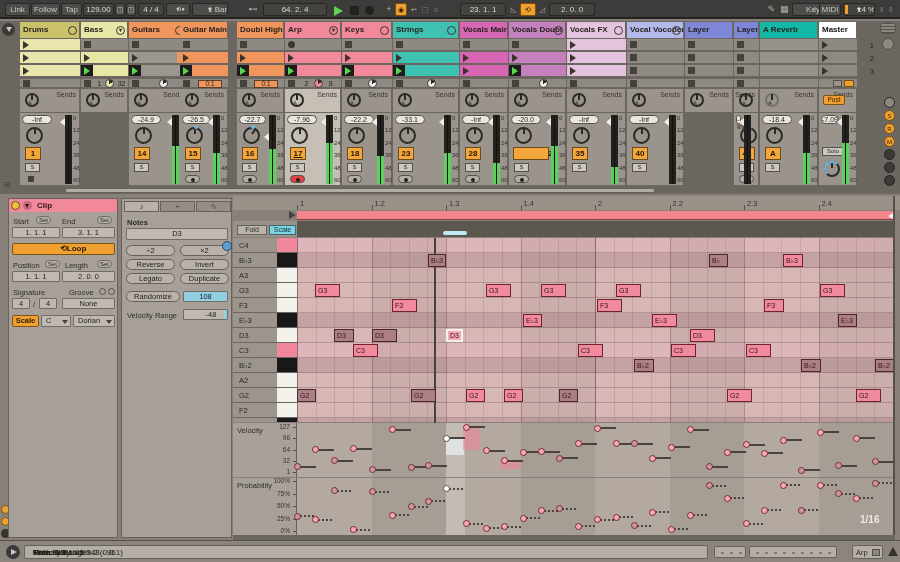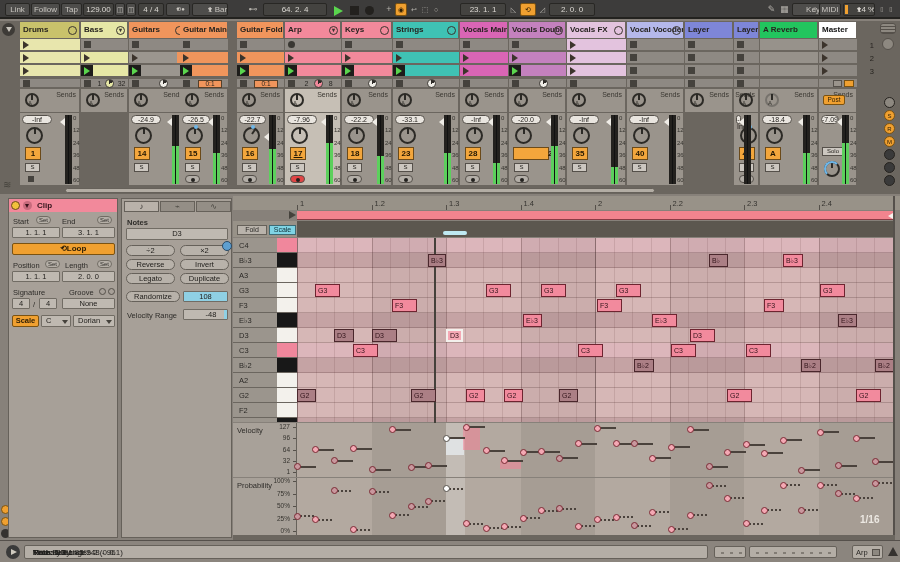--- a/index.html
+++ b/index.html
@@ -269,21 +269,21 @@
             <div class="ftri" style="left: 28px; top: 5.05px;"></div>
             <div class="dbscale" style="left: 41px; top: 2px;">0</div>
             <div class="dbscale" style="left: 41px; top: 14.4px;">12</div>
             <div class="dbscale" style="left: 41px; top: 26.8px;">24</div>
             <div class="dbscale" style="left: 41px; top: 39.2px;">36</div>
             <div class="dbscale" style="left: 41px; top: 51.6px;">48</div>
             <div class="dbscale" style="left: 41px; top: 64px;">60</div>
           </div>
         </div>
         <div style="left: 237px; top: 0px; width: 47px; height: 165px;">
-          <div class="thdr" style="left: 0px; width: 47px; background: rgb(240, 149, 92); border-right: 1px solid rgb(107, 102, 95); color: rgb(38, 35, 31);">Guitar Fold</div>
+          <div class="thdr" style="left: 0px; width: 47px; background: rgb(240, 149, 92); border-right: 1px solid rgb(107, 102, 95); color: rgb(38, 35, 31);">Doubl High</div>
           <div class="slot" style="left: 0px; top: 18px; width: 47px; height: 12px;">
             <div class="stopsq"></div>
           </div>
           <div class="slot" style="left: 0px; top: 31px; width: 47px; height: 12px; background: rgb(240, 149, 92);">
             <div class="parrow"></div>
           </div>
           <div class="slot" style="left: 0px; top: 44px; width: 47px; height: 12px; background: rgb(240, 149, 92);">
             <div class="playblk"></div>
             <div class="garrow"></div>
           </div>
@@ -689,21 +689,21 @@
               <div class="armdot"></div>
             </div>
             <div class="meter" style="left: 10px; top: 2px; height: 69px;">
               <div class="mfill" style="height: 0px;"></div>
               <div class="msplit"></div>
             </div>
             <div class="ftri" style="left: 5px; top: 5.05px;"></div>
           </div>
         </div>
         <div style="left: 760px; top: 0px; width: 58px; height: 165px;">
-          <div class="thdr" style="left: 0px; width: 58px; background: #22c55e; border-right: 1px solid rgb(107, 102, 95); color: rgb(38, 35, 31);">A Reverb</div>
+          <div class="thdr" style="left: 0px; width: 58px; background: #14b8a6; border-right: 1px solid rgb(107, 102, 95); color: rgb(38, 35, 31);">A Reverb</div>
           <div class="slot" style="left: 0px; top: 18px; width: 58px; height: 12px; background: rgb(151, 146, 139);"></div>
           <div class="slot" style="left: 0px; top: 31px; width: 58px; height: 12px; background: rgb(151, 146, 139);"></div>
           <div class="slot" style="left: 0px; top: 44px; width: 58px; height: 12px; background: rgb(151, 146, 139);"></div>
           <div style="left: 0px; top: 58px; width: 58px; height: 9px; background: rgb(142, 137, 131); border-bottom: 1px solid rgb(107, 102, 95);"></div>
           <div class="sendcell" style="left: 0px; top: 68px; width: 58px; height: 24px;">
             <div class="sendslbl">Sends</div>
             <div class="knob" style="left: 5px; top: 4px; width: 14px; height: 14px; border-color: rgb(118, 114, 108);">
               <div class="kptr"></div>
             </div>
             <div style="left: 8px; top: 11px; font-size: 6px; color: rgb(53, 51, 46);">A</div>

